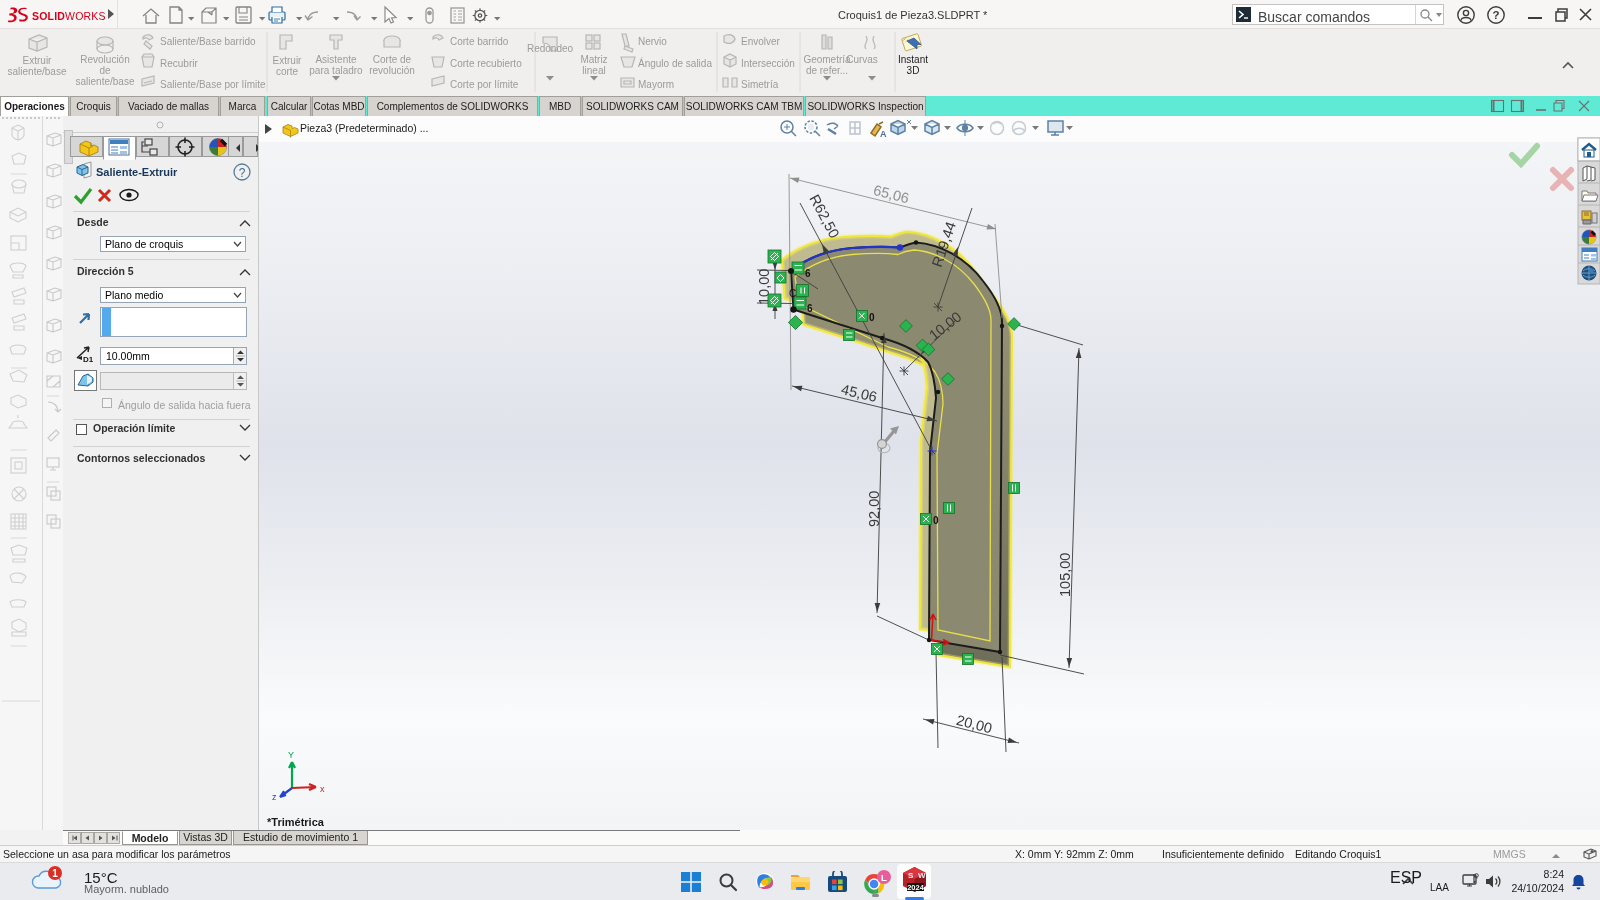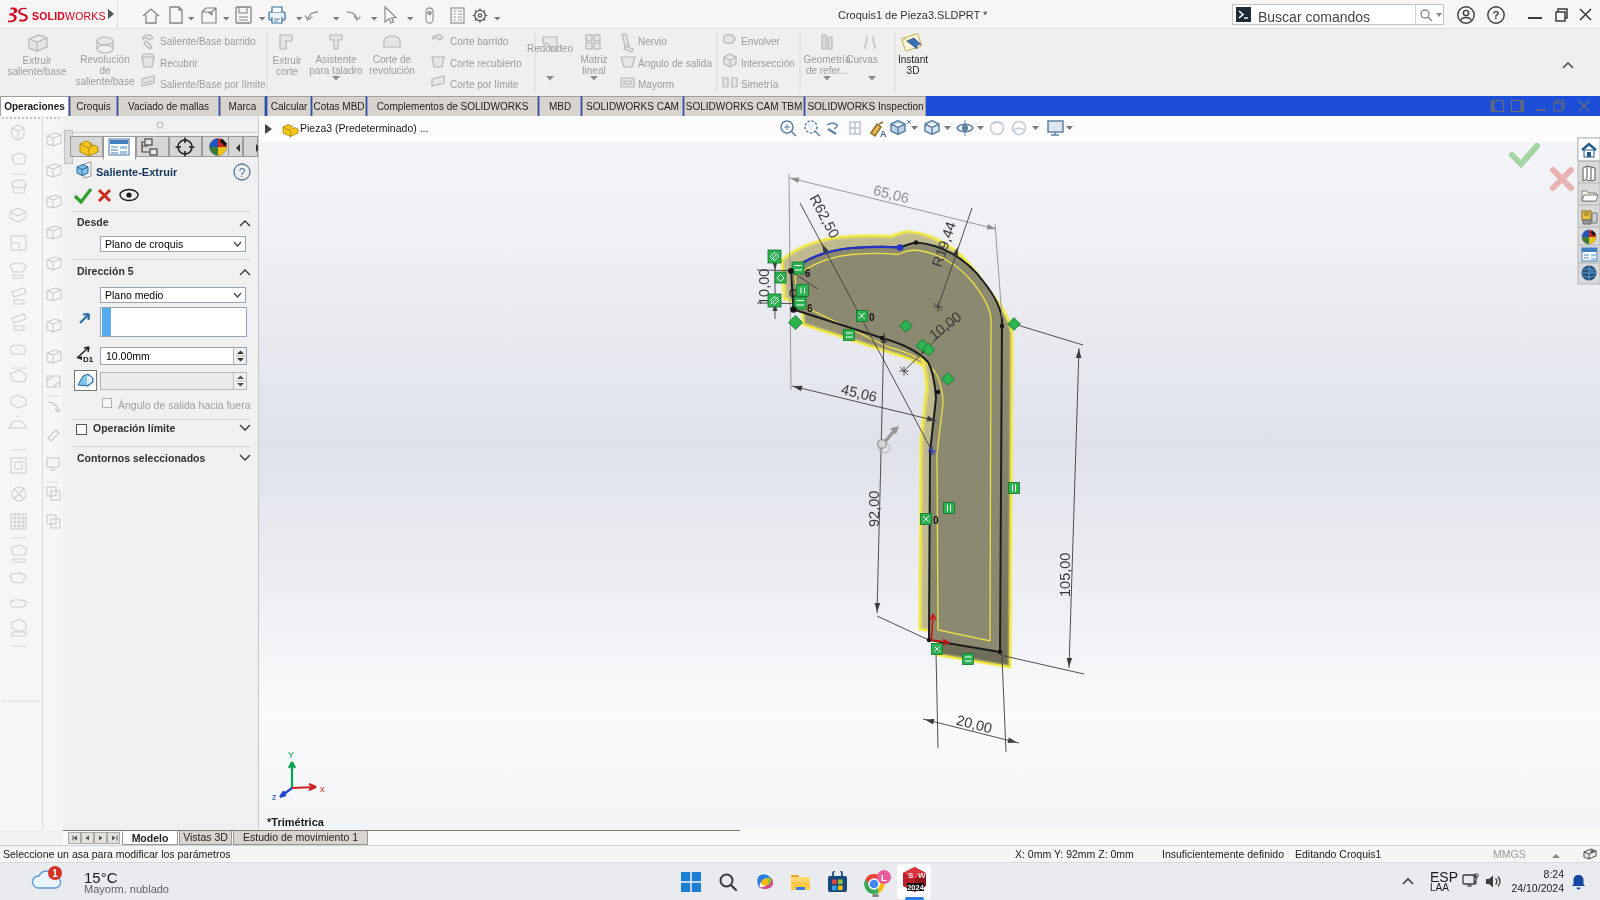--- a/index.html
+++ b/index.html
@@ -9,21 +9,21 @@
   .abs { position:absolute; }
   
   #titlebar { position:absolute; left:0; top:0; width:1600px; height:29px; background:#f7f6f5; border-bottom:1px solid #e3e1df;text-align:right; }
   #doctitle { position:absolute; left:810px; top:9px; font-size:11px; color:#333;margin-left:28px; }
   #searchbox { position:absolute; left:1232px; top:4px; width:212px; height:21px; background:#fff; border:1px solid #c3c3c3; }
   
   #ribbon { position:absolute; left:0; top:29px; width:1600px; height:67px; background:#f0efed; }
   .rlbl { position:absolute; font-size:10px; color:#9b9b9b; text-align:center; white-space:nowrap; }
   .rlbl2 { position:absolute; font-size:10px; color:#9b9b9b; white-space:nowrap; }
   
-  #tabrow { position:absolute; left:0; top:96px; width:1600px; height:20px; background:#1d4ed8; }
+  #tabrow { position:absolute; left:0; top:96px; width:1600px; height:20px; background:#5eead4; }
   .rtab { position:absolute; top:0; height:20px; background:#d7d4cf; border:1px solid #a29f9a; border-bottom:none; font-size:10px; color:#1c1c1c; text-align:center; line-height:19px; white-space:nowrap; overflow:hidden; }
   .rtab.active { background:#fff; font-weight:bold; }
   
   #lefttools { position:absolute; left:0; top:116px; width:63px; height:714px; background:#f6f6f6; }
   
   #panel { position:absolute; left:63px; top:116px; width:196px; height:722px; background:#f0f0f0; }
   .ptab { position:absolute; top:20px; width:33px; height:21px; background:#d6d6d6; border:1px solid #9a9a9a; }
   .phead { position:absolute; font-size:10.5px; font-weight:bold; color:#303030; }
   .pdd { position:absolute; left:37px; width:146px; height:16px; background:#fff; border:1px solid #96a4b5; font-size:10.5px; color:#000; line-height:14px; padding-left:4px; }
   .pdiv { position:absolute; left:10px; width:177px; height:1px; background:#d2d2d2; }
@@ -787,21 +787,21 @@
       <path d="M13.5,13 L13.5,26 L25,20 L25,7 Z" fill="#8e161e"></path>
       <text x="7" y="12" font-size="8" font-weight="bold" fill="#eee">S</text>
       <text x="17" y="12" font-size="8" font-weight="bold" fill="#eee">W</text>
       <rect x="6" y="17" width="17" height="8" fill="#111"></rect>
       <text x="14.5" y="23.5" font-size="7.5" font-weight="bold" fill="#fff" text-anchor="middle">2024</text>
     </svg>
     <div class="abs" style="left:905px;top:34px;width:19px;height:3px;background:#2f7ee3;border-radius:2px"></div>
     <svg class="abs" style="left:1401px;top:13px" width="14" height="10" viewBox="0 0 14 10">
         <path d="M2,8 L7,3 L12,8" stroke="#3c3c3c" stroke-width="1.6" fill="none"></path>
       </svg>
-    <div class="abs" style="left:1430px;top:6px;font-size:14px;color:#1a1a1a">ESP</div>
+    <div class="abs" style="left:1390px;top:6px;font-size:16px;color:#1a1a1a">ESP</div>
     <div class="abs" style="left:1430px;top:19px;font-size:10px;color:#1a1a1a">LAA</div>
     <svg class="abs" style="left:1462px;top:10px" width="20" height="18" viewBox="0 0 20 18">
         <rect x="1" y="2" width="13" height="9" rx="1" fill="none" stroke="#3c3c3c" stroke-width="1.3"></rect>
         <path d="M5,13 l5,0 M7.5,11 l0,2" stroke="#3c3c3c" stroke-width="1.2"></path>
         <path d="M12,1 L12,10 M12,10 l1.5,-2 M12,4 a2,2 0 0 1 3,1.5" stroke="#3c3c3c" stroke-width="1.2" fill="none"></path>
         <circle cx="14.5" cy="2.5" r="1.8" fill="none" stroke="#3c3c3c" stroke-width="1"></circle>
       </svg>
     <svg class="abs" style="left:1485px;top:11px" width="18" height="15" viewBox="0 0 18 15">
         <path d="M1,5 L4,5 L8,1.5 L8,13.5 L4,10 L1,10 Z" fill="#3c3c3c"></path>
         <path d="M10.5,4.5 a4,4 0 0 1 0,6 M13,2.5 a7.5,7.5 0 0 1 0,10" stroke="#3c3c3c" stroke-width="1.3" fill="none"></path>

